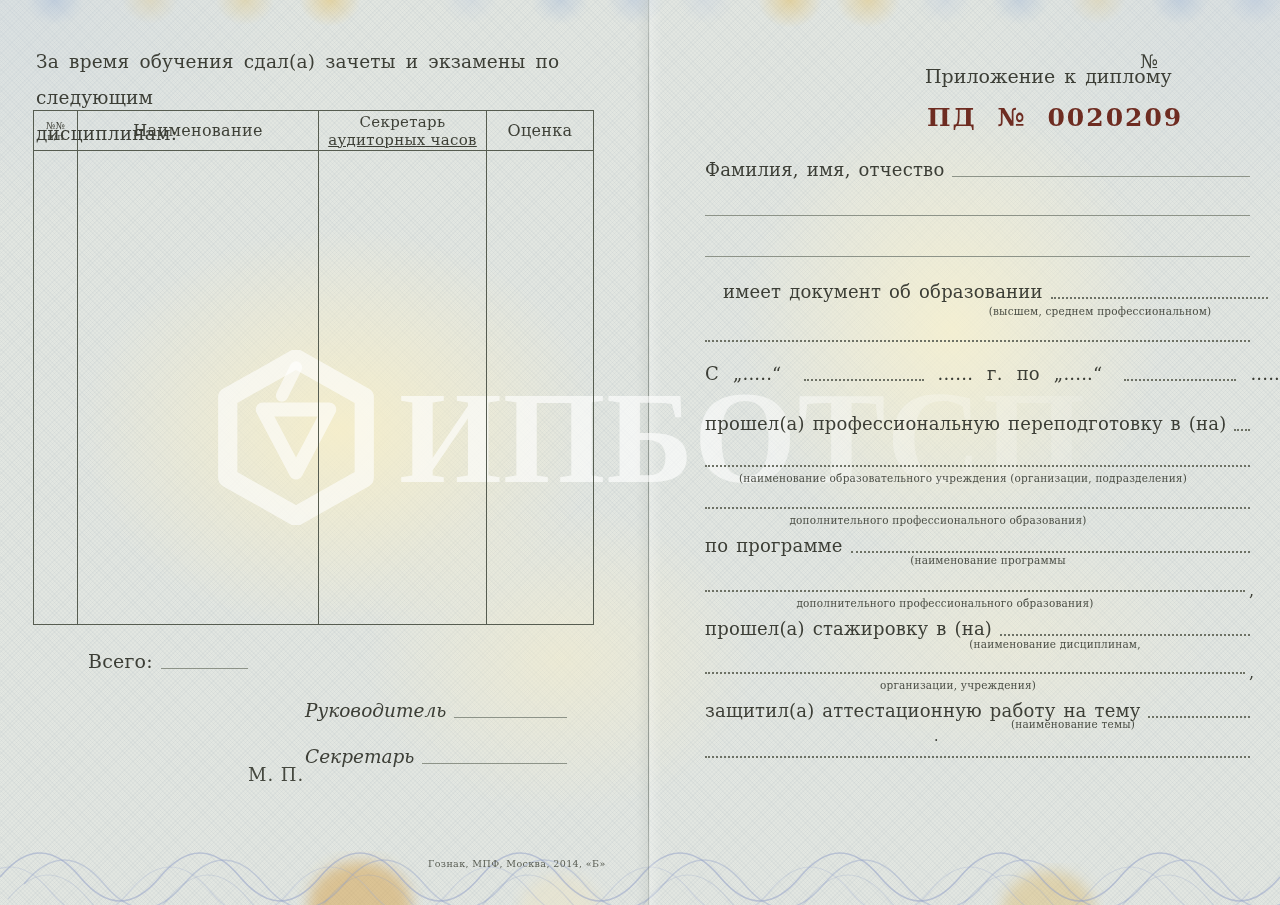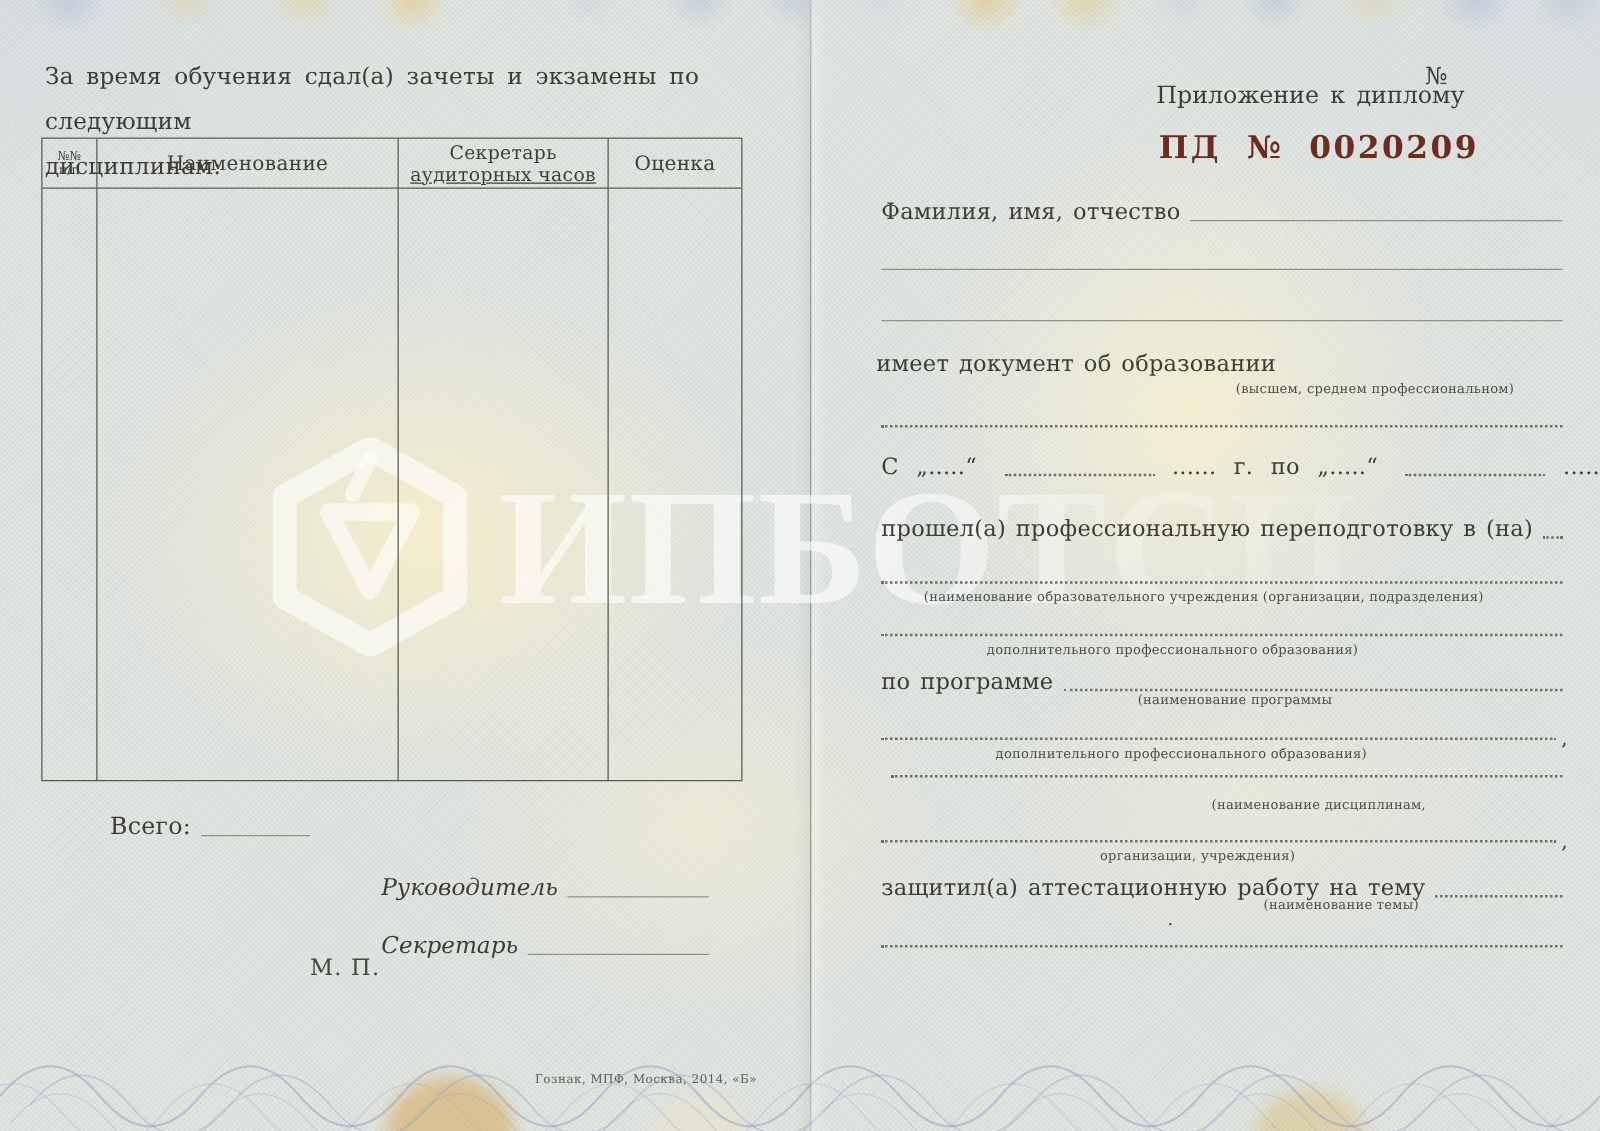--- a/index.html
+++ b/index.html
@@ -187,21 +187,21 @@
     <span>0020209</span>
   </div>
 
   <div class="row" style="left:705px;top:159px;width:545px;">
     <span class="lbl">Фамилия, имя, отчество</span>
     <span class="solidfill"></span>
   </div>
   <div class="solidline" style="left:705px;top:215px;width:545px;"></div>
   <div class="solidline" style="left:705px;top:256px;width:545px;"></div>
 
-  <div class="row" style="left:701px;top:281px;width:545px;flex-direction:column;">
+  <div class="row" style="left:723px;top:281px;width:545px;">
     <span class="lbl">имеет документ об образовании</span>
     <span class="dotfill"></span>
   </div>
   <div class="note" style="left:975px;top:305px;width:250px;">(высшем, среднем профессиональном)</div>
   <div class="dotline" style="left:705px;top:340px;width:545px;"></div>
 
   <div class="row date-row" style="left:705px;top:363px;width:545px;">
     <span class="lbl dseg">С</span>
     <span class="lbl dseg">„.....“</span>
     <span class="dotfill dseg" style="width:120px;flex:0 0 auto;"></span>
@@ -226,20 +226,21 @@
   <div class="row" style="left:705px;top:535px;width:545px;">
     <span class="lbl">по программе</span>
     <span class="dotfill"></span>
   </div>
   <div class="note" style="left:888px;top:554px;width:200px;">(наименование программы</div>
   <div class="dotline" style="left:705px;top:590px;width:540px;"></div>
   <div class="comma-end" style="left:1249px;top:581px;">,</div>
   <div class="note" style="left:795px;top:597px;width:300px;">дополнительного профессионального образования)</div>
 
   <div class="row" style="left:705px;top:618px;width:545px;">
+    <span class="lbl">прошел(а) стажировку в (на)</span>
     <span class="dotfill"></span>
   </div>
   <div class="note" style="left:955px;top:638px;width:200px;">(наименование дисциплинам,</div>
   <div class="dotline" style="left:705px;top:672px;width:540px;"></div>
   <div class="comma-end" style="left:1249px;top:663px;">,</div>
   <div class="note" style="left:858px;top:679px;width:200px;">организации, учреждения)</div>
 
   <div class="row" style="left:705px;top:700px;width:545px;">
     <span class="lbl">защитил(а) аттестационную работу на тему</span>
     <span class="dotfill"></span>

